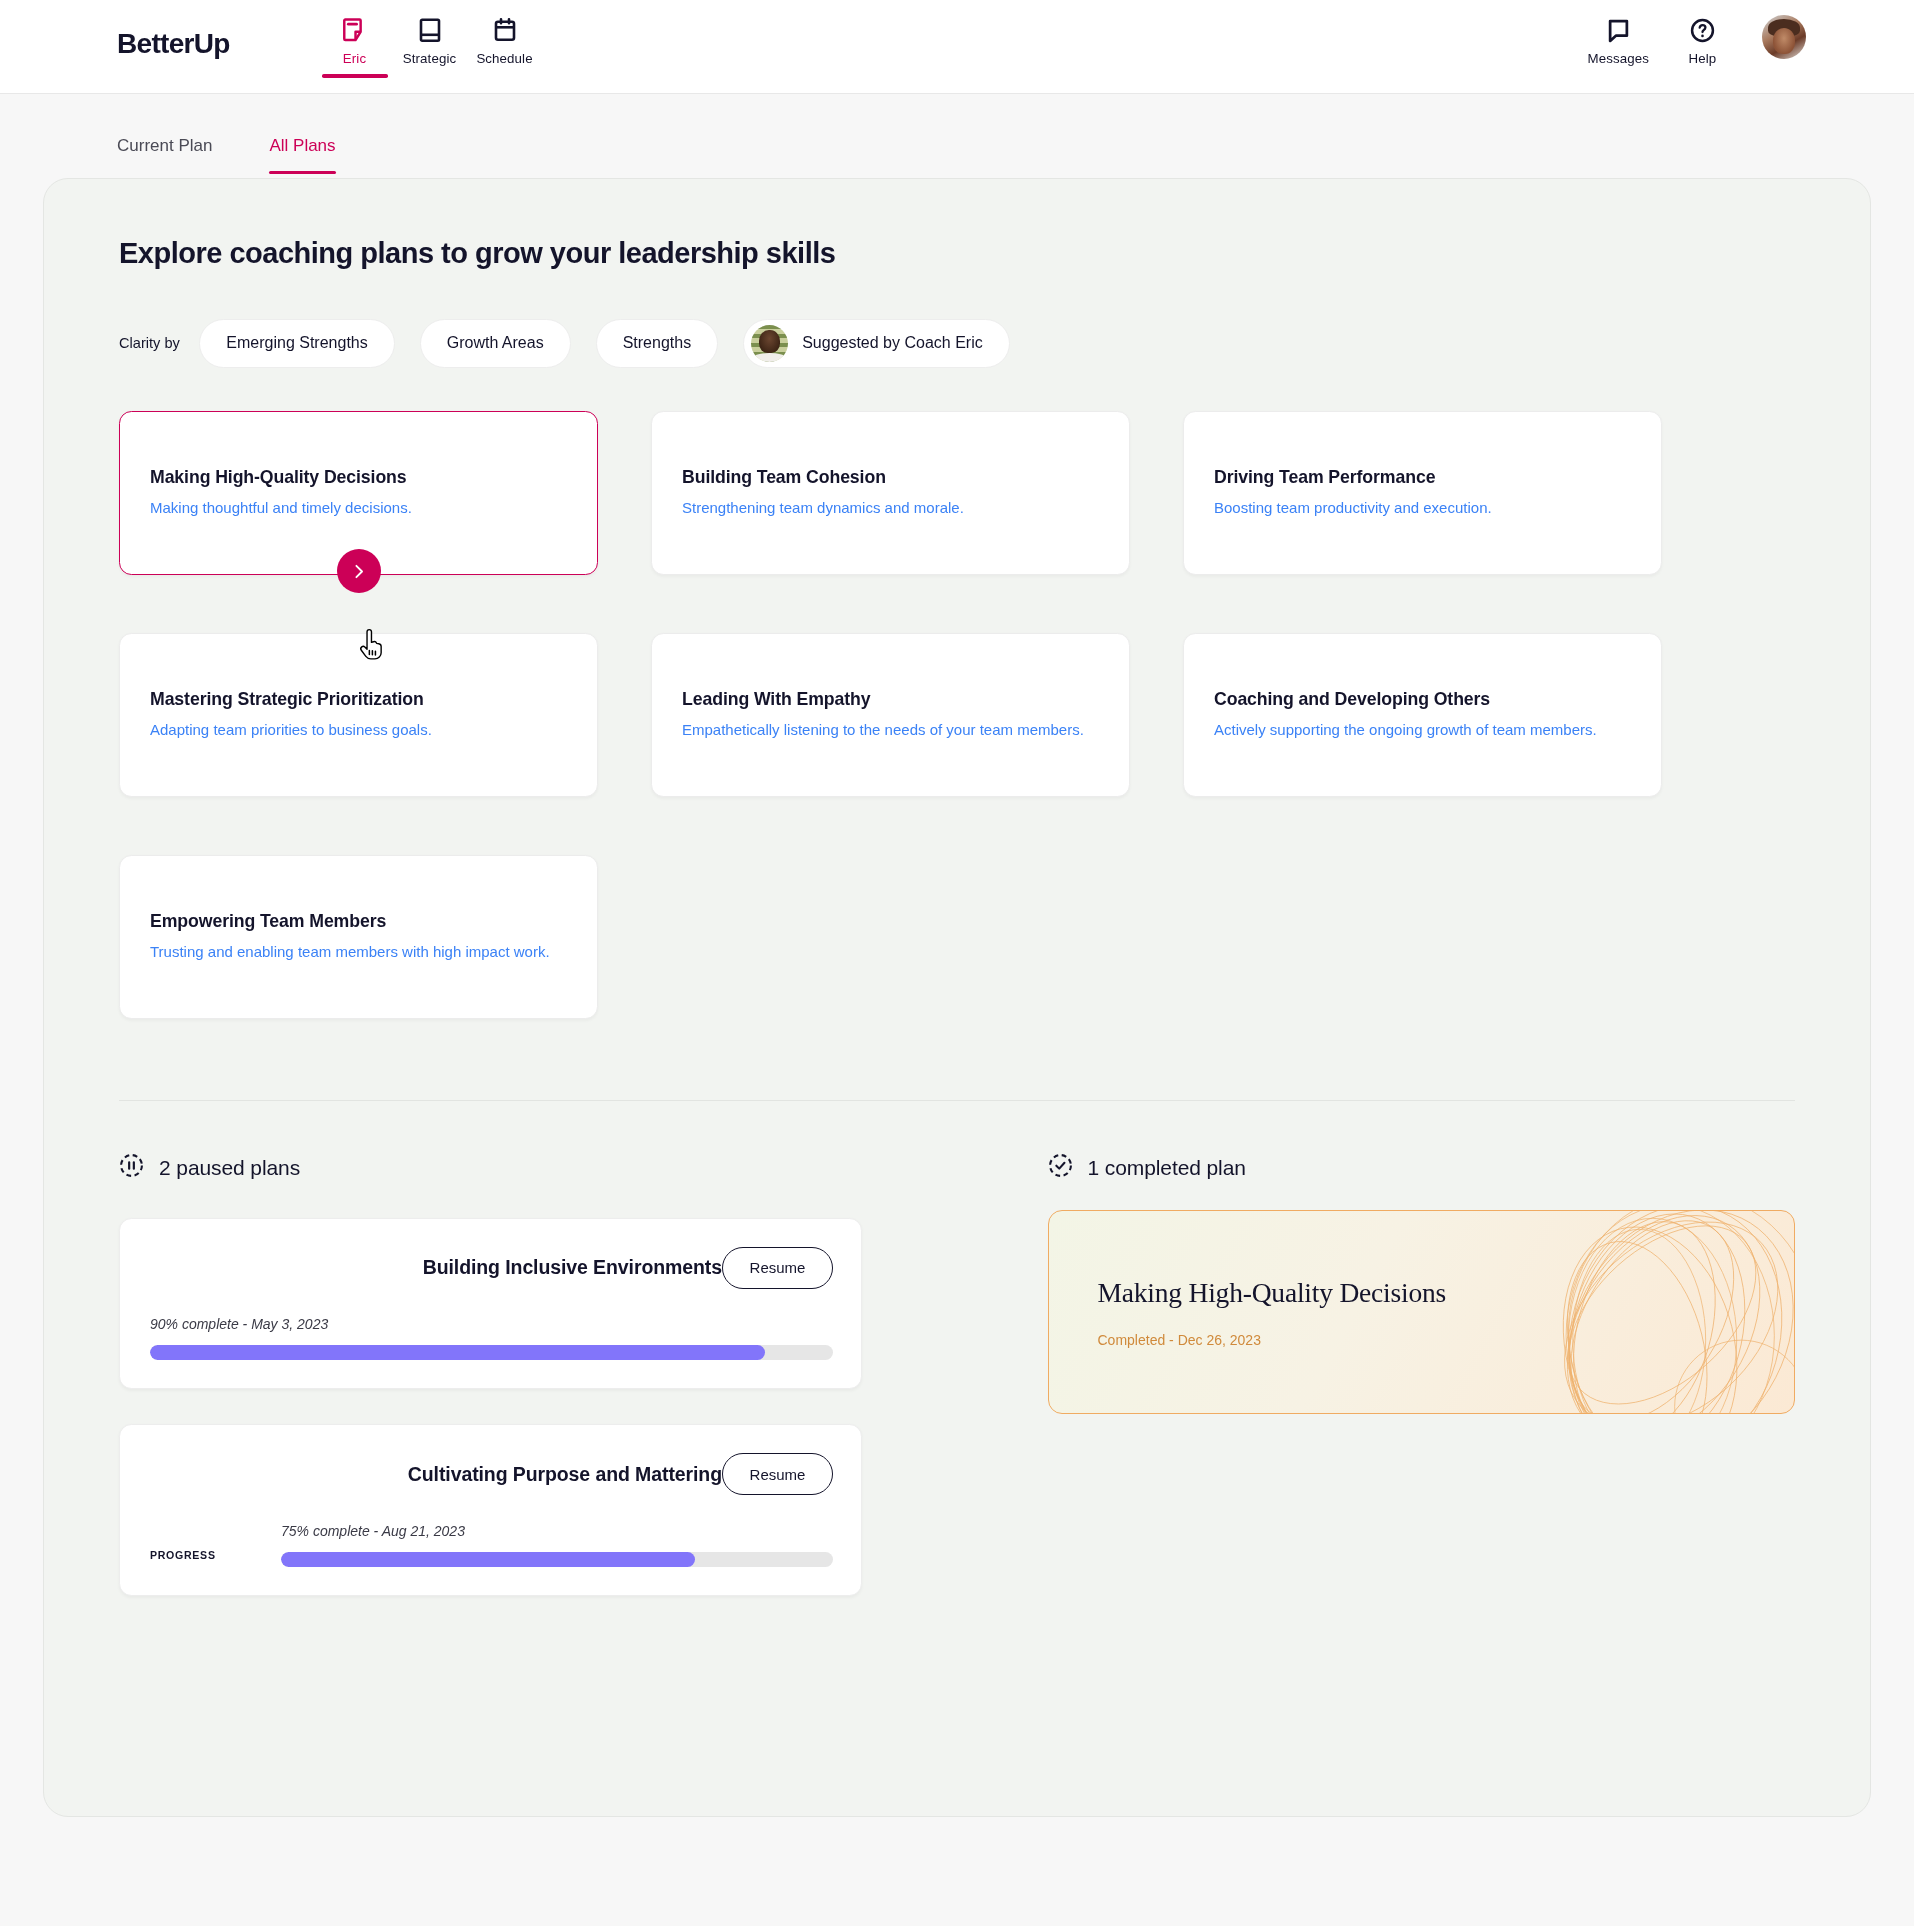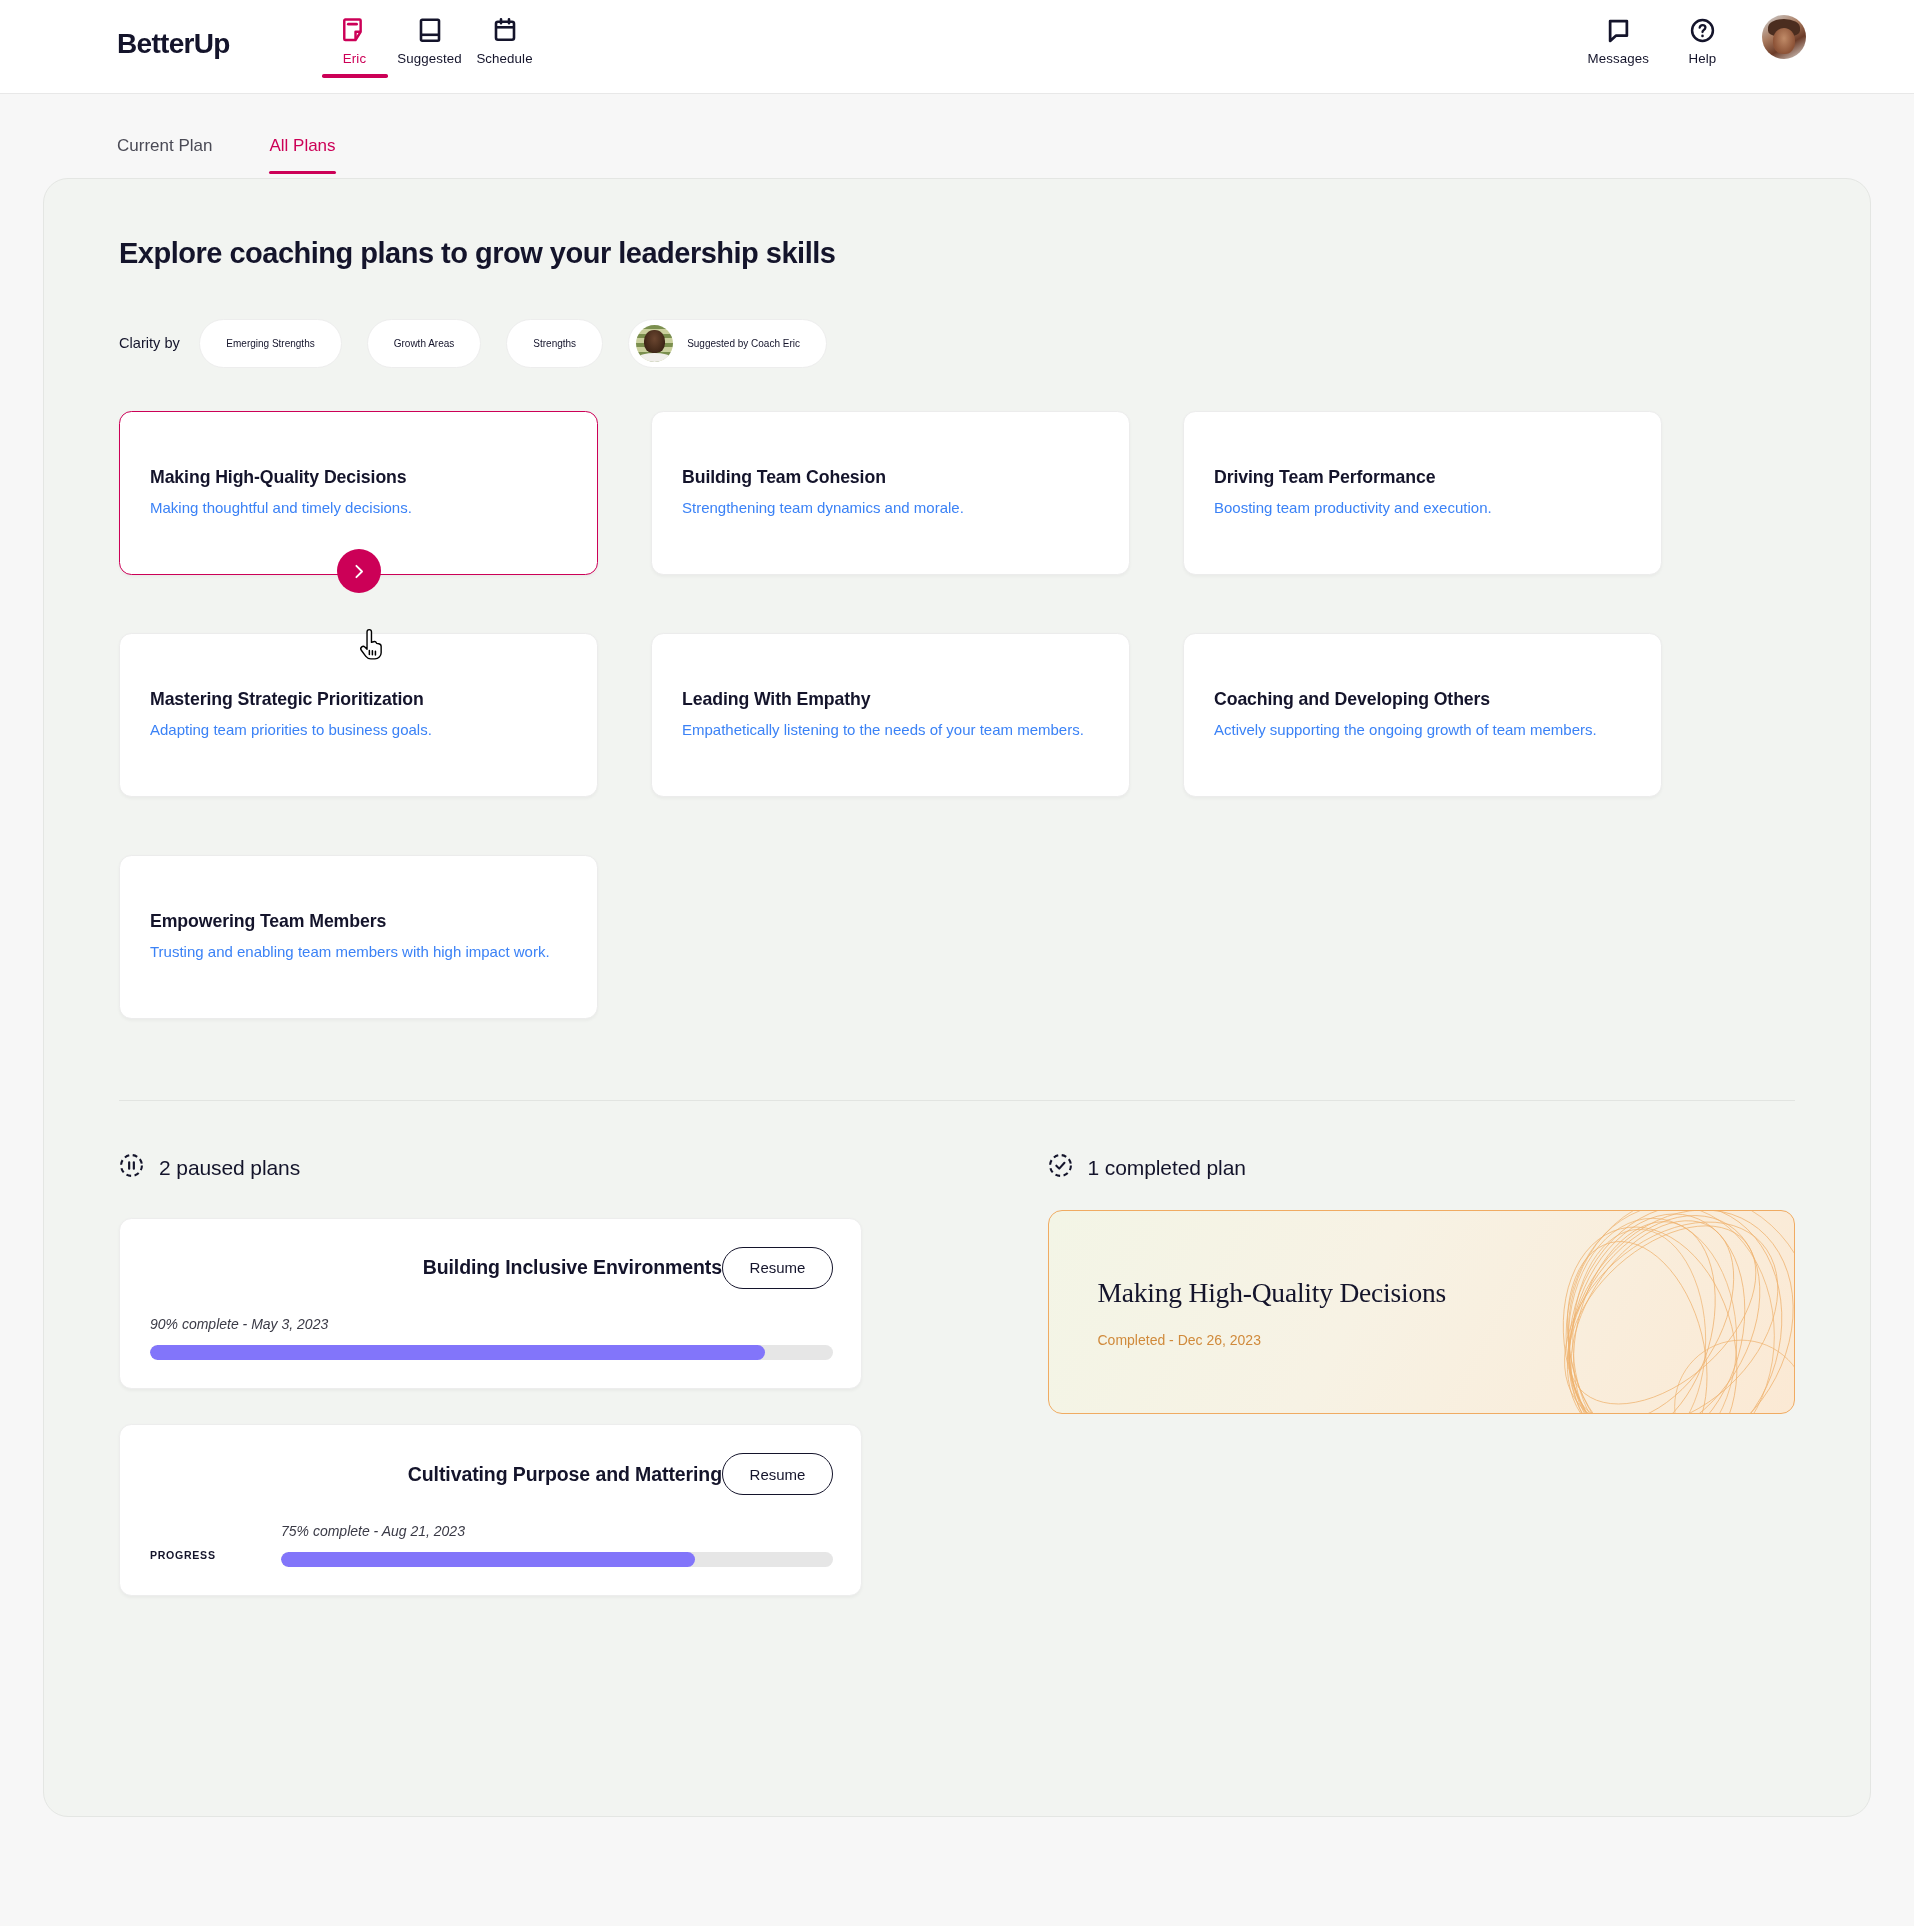--- a/index.html
+++ b/index.html
@@ -154,21 +154,21 @@
     white-space: nowrap;
   }
   .chip {
     background: #FFFFFF;
     border: 0.9px solid #EDEDED;
     border-radius: 443px;
     height: 49px;
     display: inline-flex;
     align-items: center;
     padding: 0 26px;
-    font-size: 10px;
+    font-size: 16px;
     color: #14142B;
     margin-right: 25px;
     white-space: nowrap;
     cursor: pointer;
   }
   .chip.with-avatar { padding-left: 7px; }
   .chip-avatar {
     width: 37px; height: 37px;
     border-radius: 50%;
     margin-right: 14px;
@@ -390,21 +390,21 @@
       <span class="nav-lbl">Eric</span>
       <span class="nav-underline"></span>
     </div>
     <div class="nav-item">
       <span class="nav-ico">
         <svg width="22" height="26.6" viewBox="0 0 22 26" fill="none">
           <rect x="2" y="2.5" width="18" height="21" rx="1.2" stroke="#14142B" stroke-width="2.6"></rect>
           <path d="M2 17.5h18" stroke="#14142B" stroke-width="2.6"></path>
         </svg>
       </span>
-      <span class="nav-lbl">Suggested</span>
+      <span class="nav-lbl">Strategic</span>
     </div>
     <div class="nav-item">
       <span class="nav-ico">
         <svg width="24" height="26.6" viewBox="0 0 24 26" fill="none">
           <rect x="3" y="4.5" width="18" height="18" rx="2" stroke="#14142B" stroke-width="2.6"></rect>
           <path d="M3 10h18" stroke="#14142B" stroke-width="2.6"></path>
           <path d="M8 2v4M16 2v4" stroke="#14142B" stroke-width="2.6" stroke-linecap="round"></path>
         </svg>
       </span>
       <span class="nav-lbl">Schedule</span>

